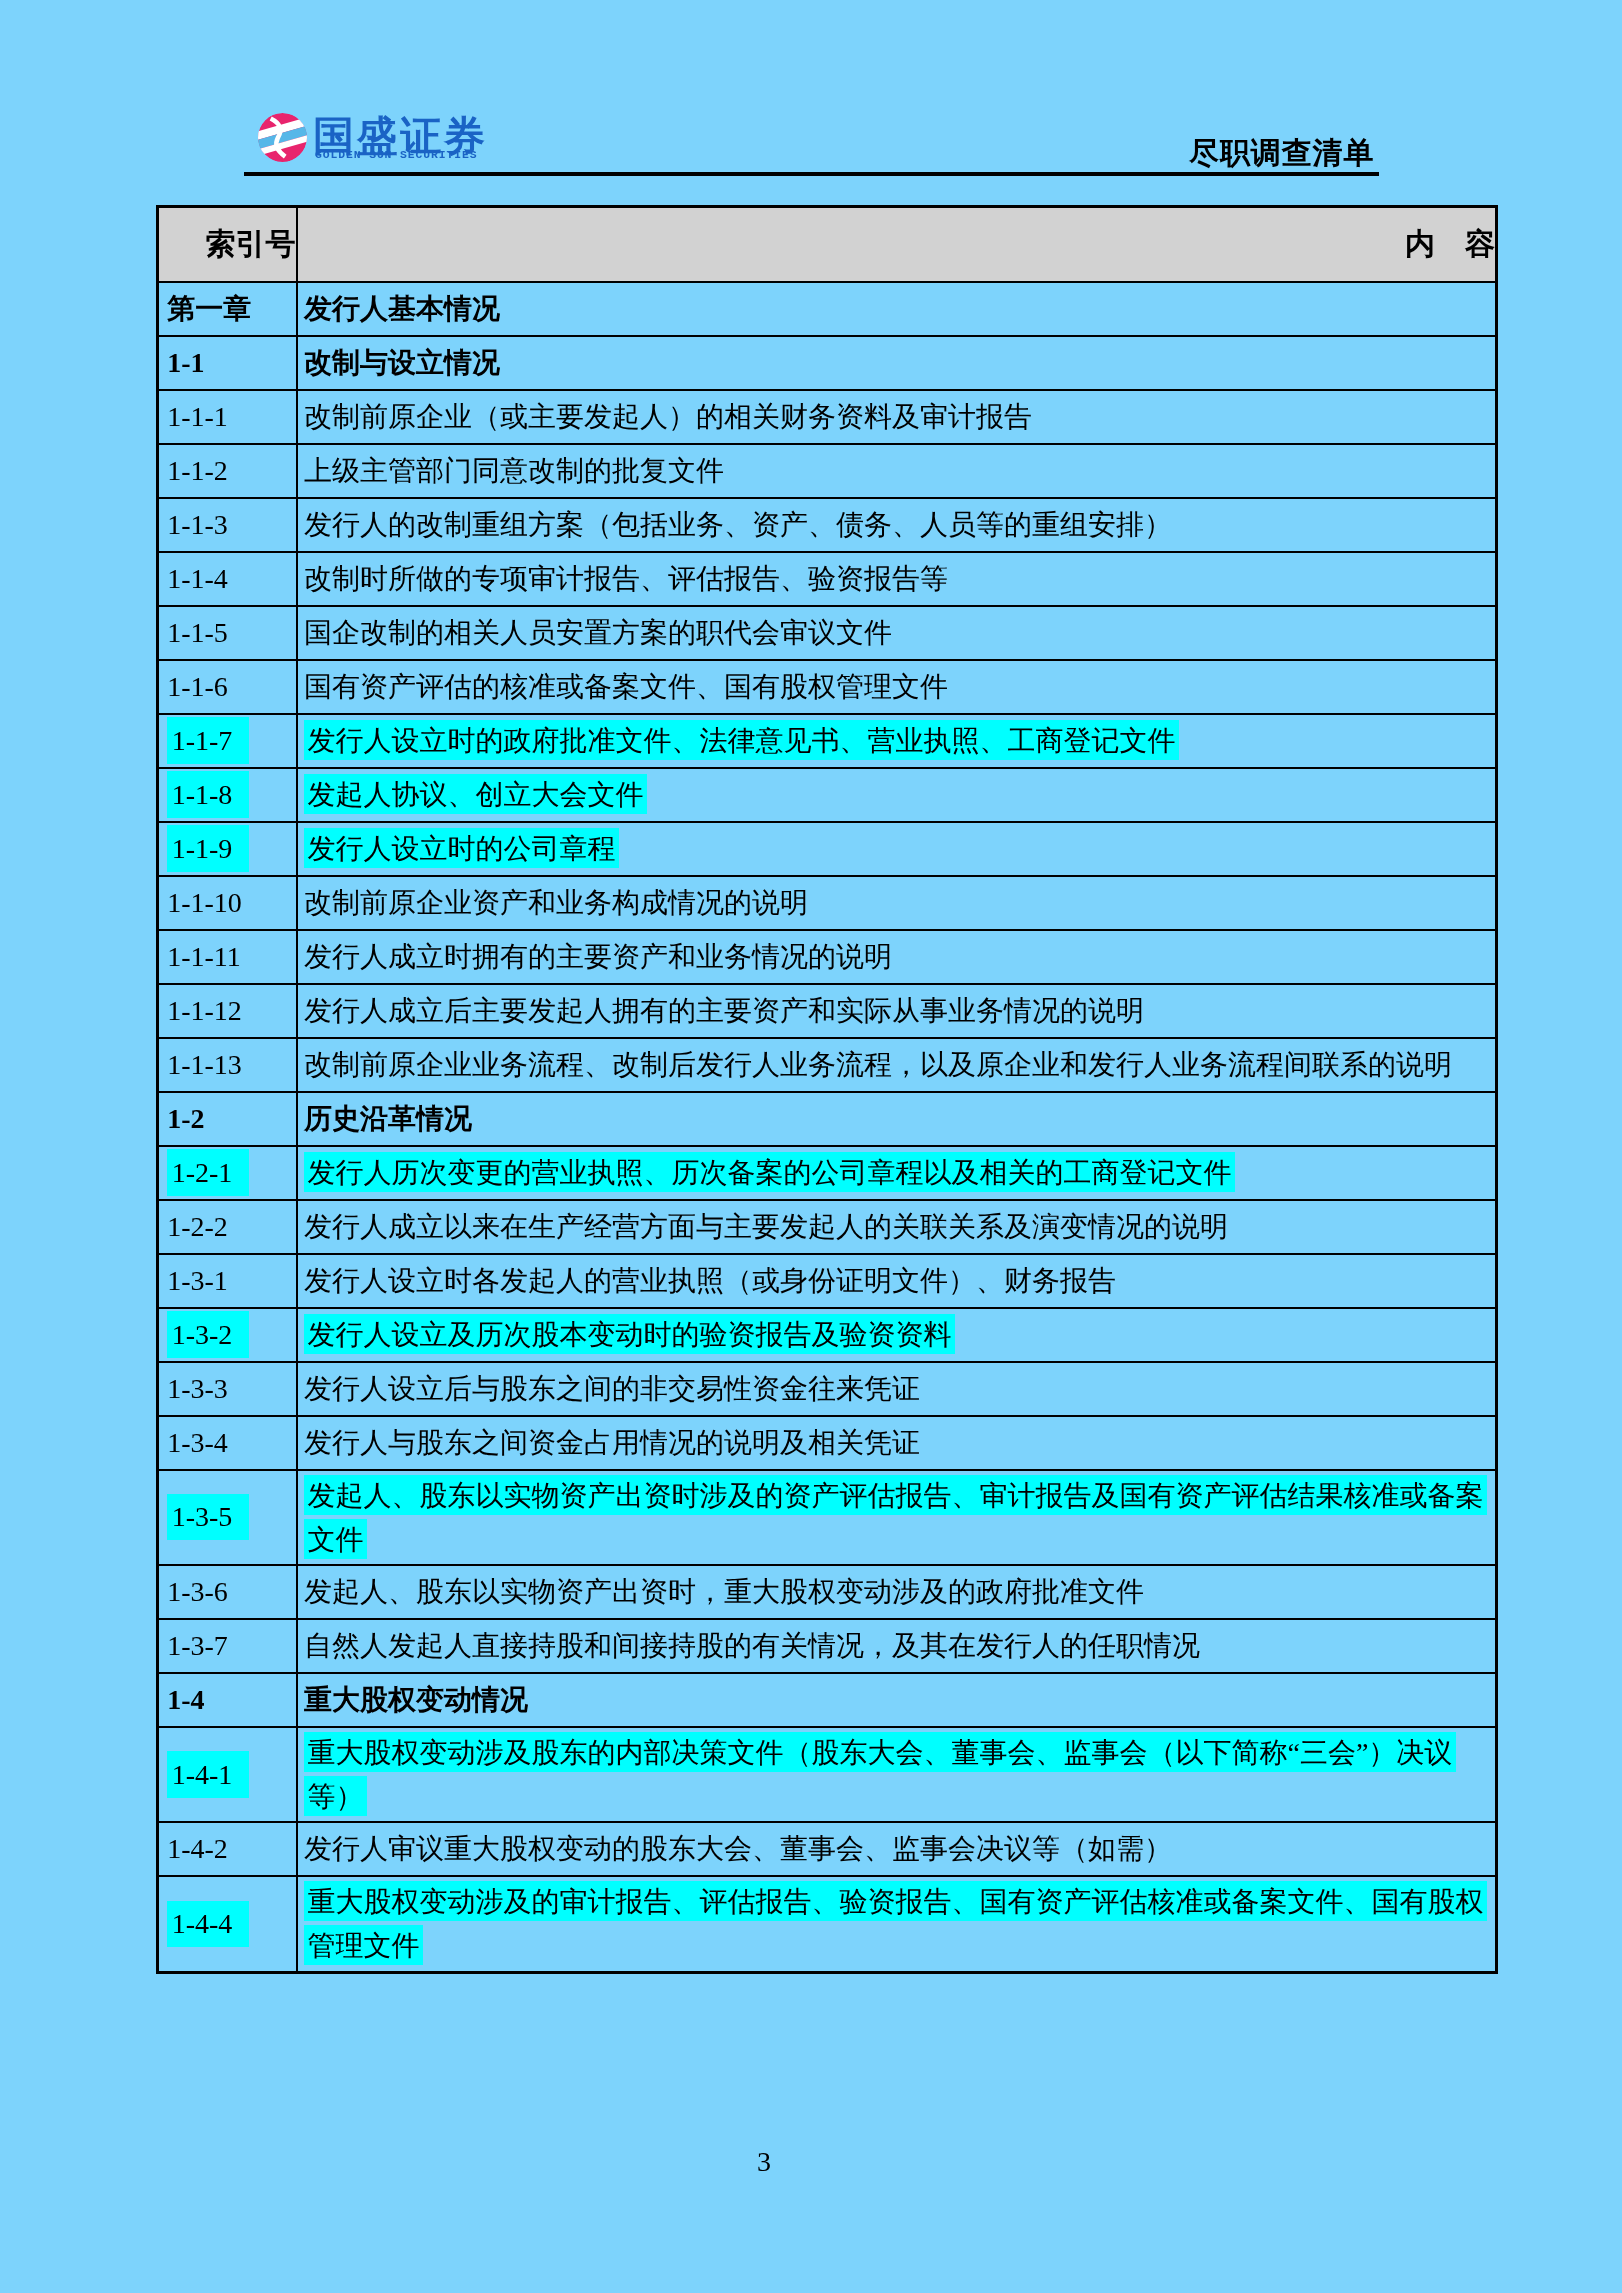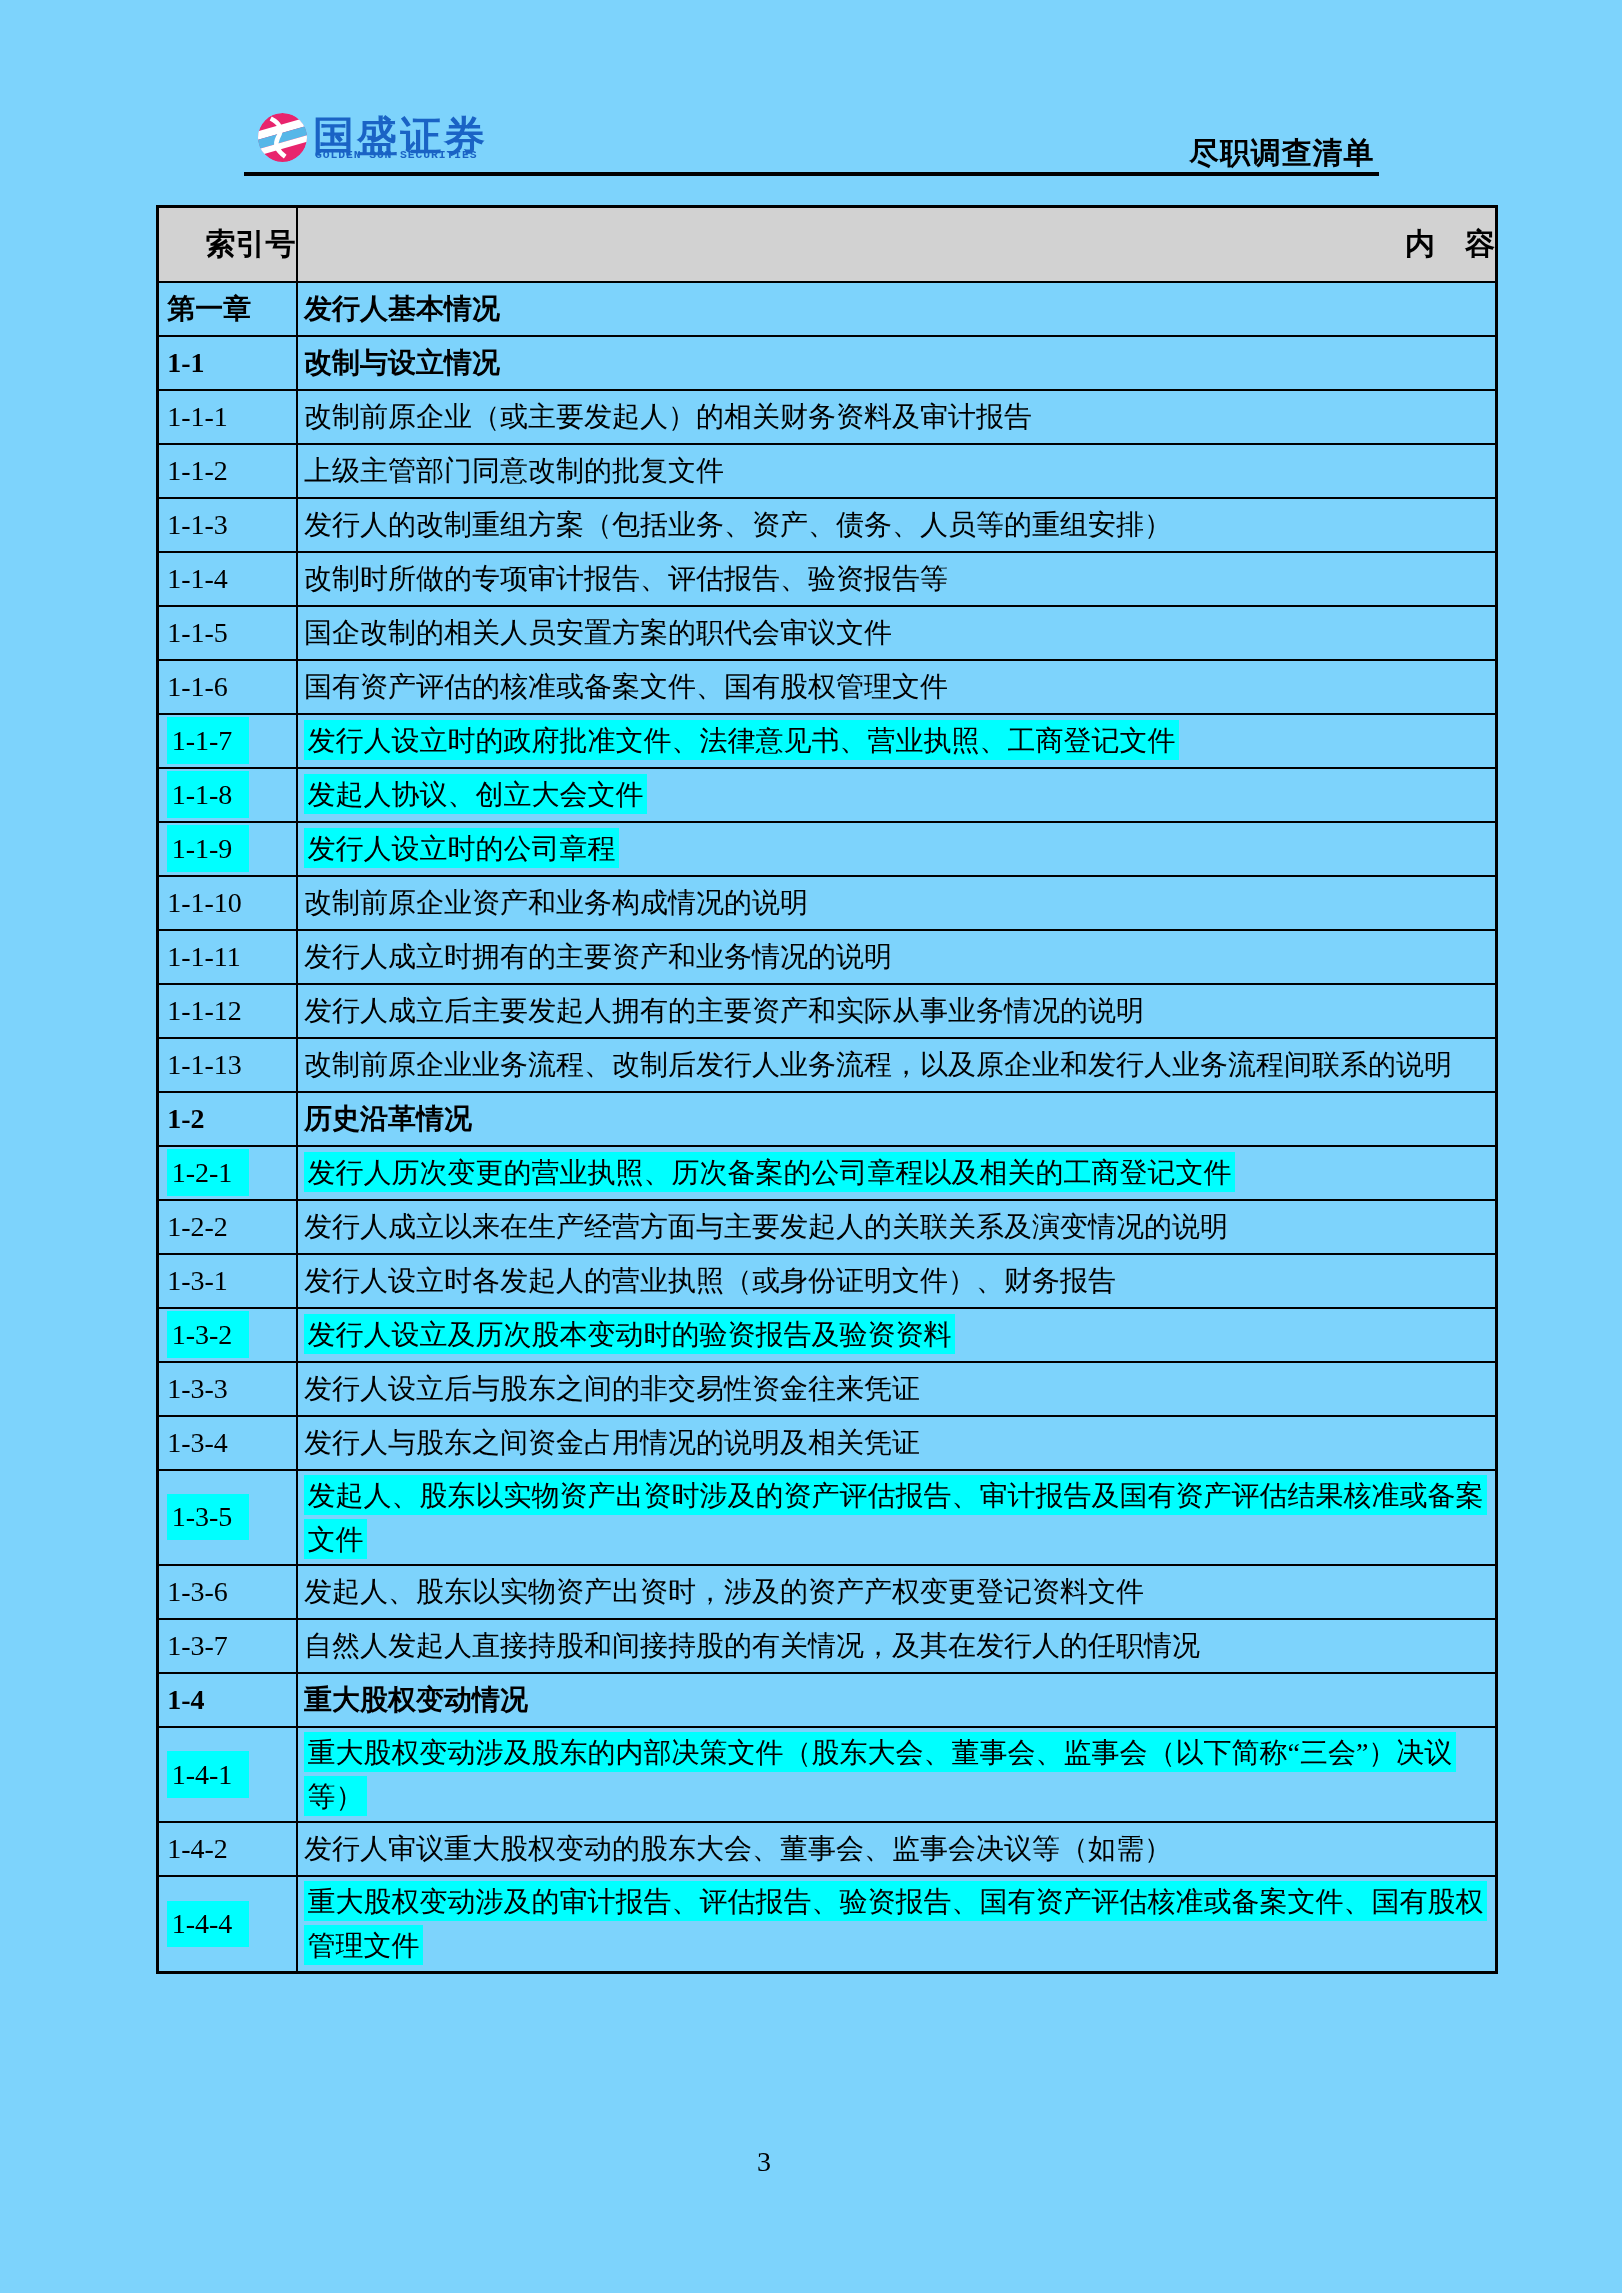--- a/index.html
+++ b/index.html
@@ -319,21 +319,21 @@
       <td class="content-cell">
         <span class="cell-text hl">发起人、股东以实物资产出资时涉及的资产评估报告、审计报告及国有资产评估结果核准或备案文件</span>
       </td>
     </tr>
 
     <tr>
       <td class="idx-cell">
         <span class="cell-text">1-3-6</span>
       </td>
       <td class="content-cell">
-        <span class="cell-text">发起人、股东以实物资产出资时，涉及的资产产权变更登记资料文件</span>
+        <span class="cell-text">发起人、股东以实物资产出资时，重大股权变动涉及的政府批准文件</span>
       </td>
     </tr>
 
     <tr>
       <td class="idx-cell">
         <span class="cell-text">1-3-7</span>
       </td>
       <td class="content-cell">
         <span class="cell-text">自然人发起人直接持股和间接持股的有关情况，及其在发行人的任职情况</span>
       </td>

